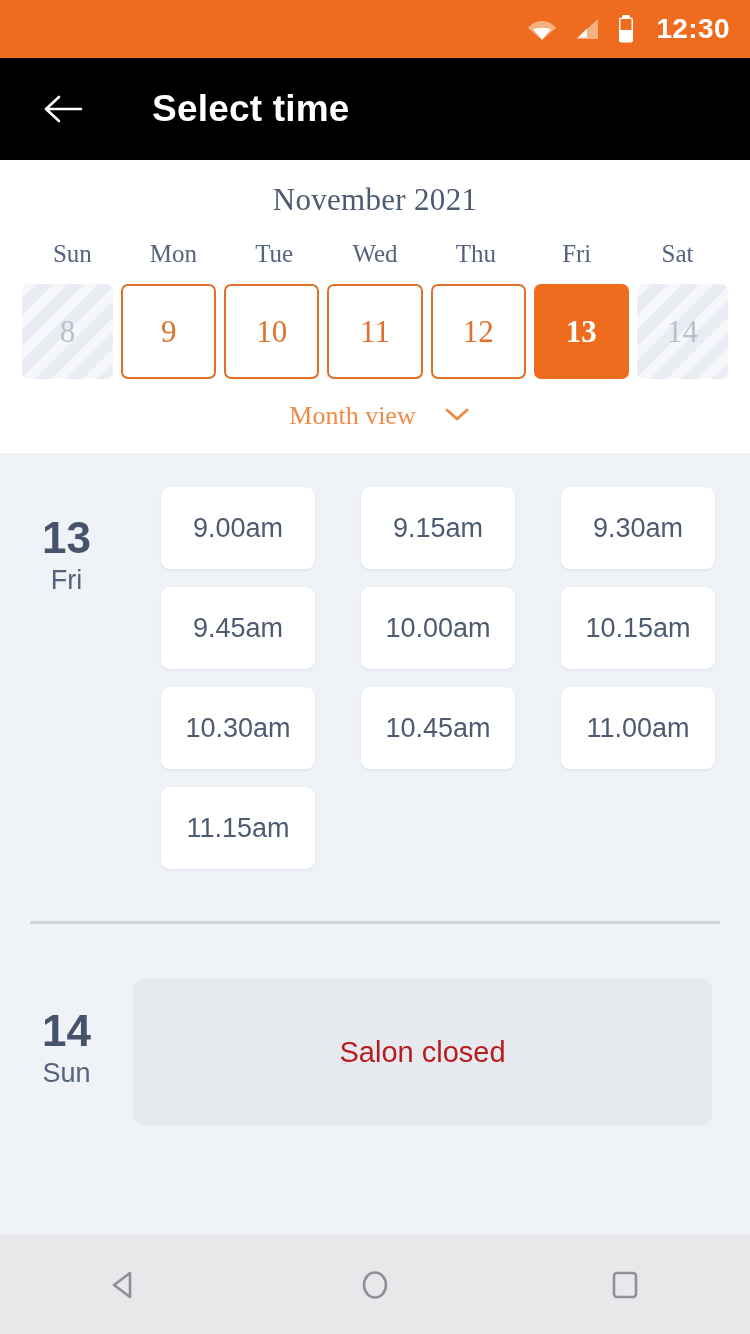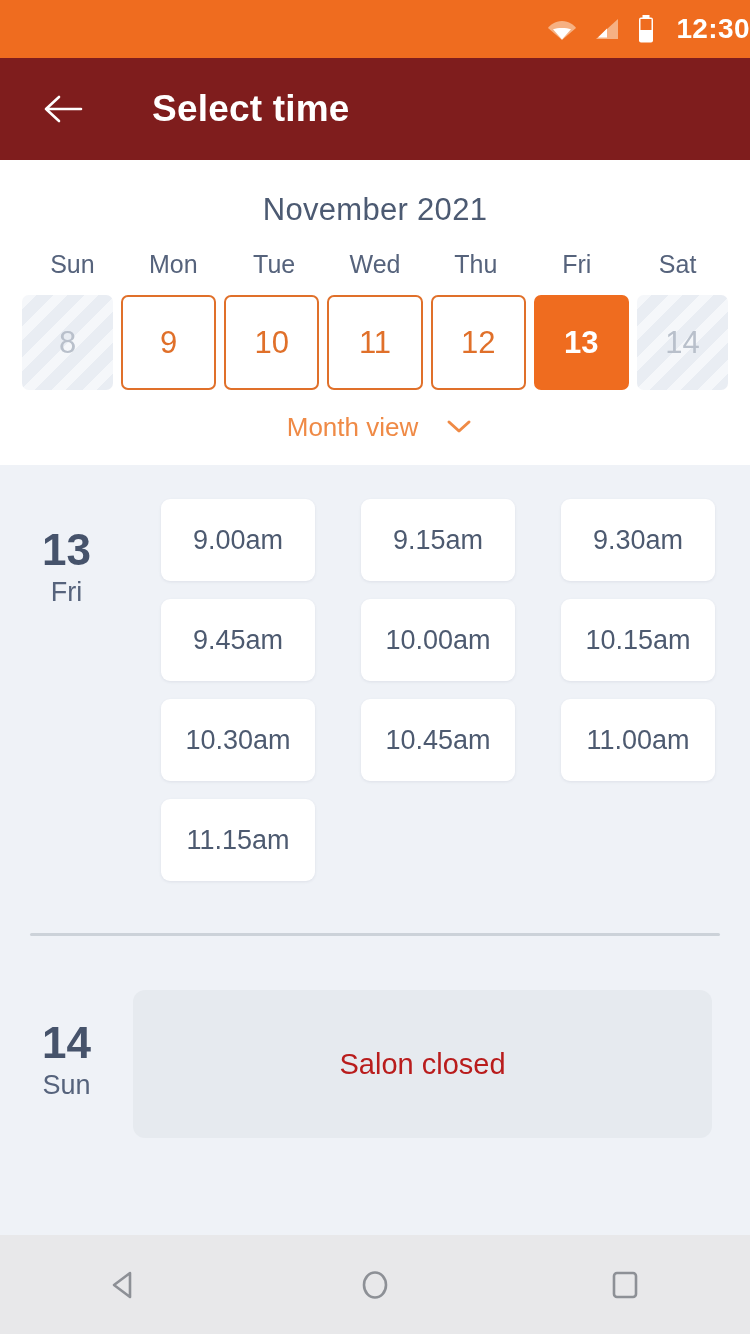--- a/index.html
+++ b/index.html
@@ -8,42 +8,42 @@
     font-family:"Liberation Sans", sans-serif;
     background:#eff2f7;
     overflow:hidden;
   }
   .phone { position:relative; width:750px; height:1334px; display:flex; flex-direction:column; }
 
   
   .statusbar {
     height:58px; background:#ef6c1f;
     display:flex; align-items:center; justify-content:flex-end;
-    gap:17px;
+    padding-right:20px; gap:17px;
   }
   .sb-icon { display:flex; align-items:center; }
   .sb-time {
     color:#ffffff; font-size:28px; font-weight:bold;
     letter-spacing:0.4px; margin-left:4px;
   }
 
   
   .appbar {
-    height:102px; background:#7f1d1d;
+    height:102px; background:#000000;
     display:flex; align-items:center; padding-left:34px;
   }
   .back-btn { width:56px; height:56px; display:flex; align-items:center; justify-content:center; cursor:pointer; }
   .appbar-title {
     color:#ffffff; font-size:37px; font-weight:bold;
     margin-left:62px; letter-spacing:0.2px;
   }
 
   
   .calendar {
-    background:#ffffff; padding-top:32px; padding-bottom:22px;
+    background:#ffffff; padding-top:22px; padding-bottom:22px;font-family:Liberation Serif, serif;
   }
   .month-title {
     text-align:center; color:#4c5a72;
     font-size:31px; letter-spacing:0.3px; padding-bottom:22px;
   }
   .weekdays {
     display:flex; padding:0 22px; margin-bottom:16px;
   }
   .weekday {
     flex:1 0 0; text-align:center; color:#56637c;

